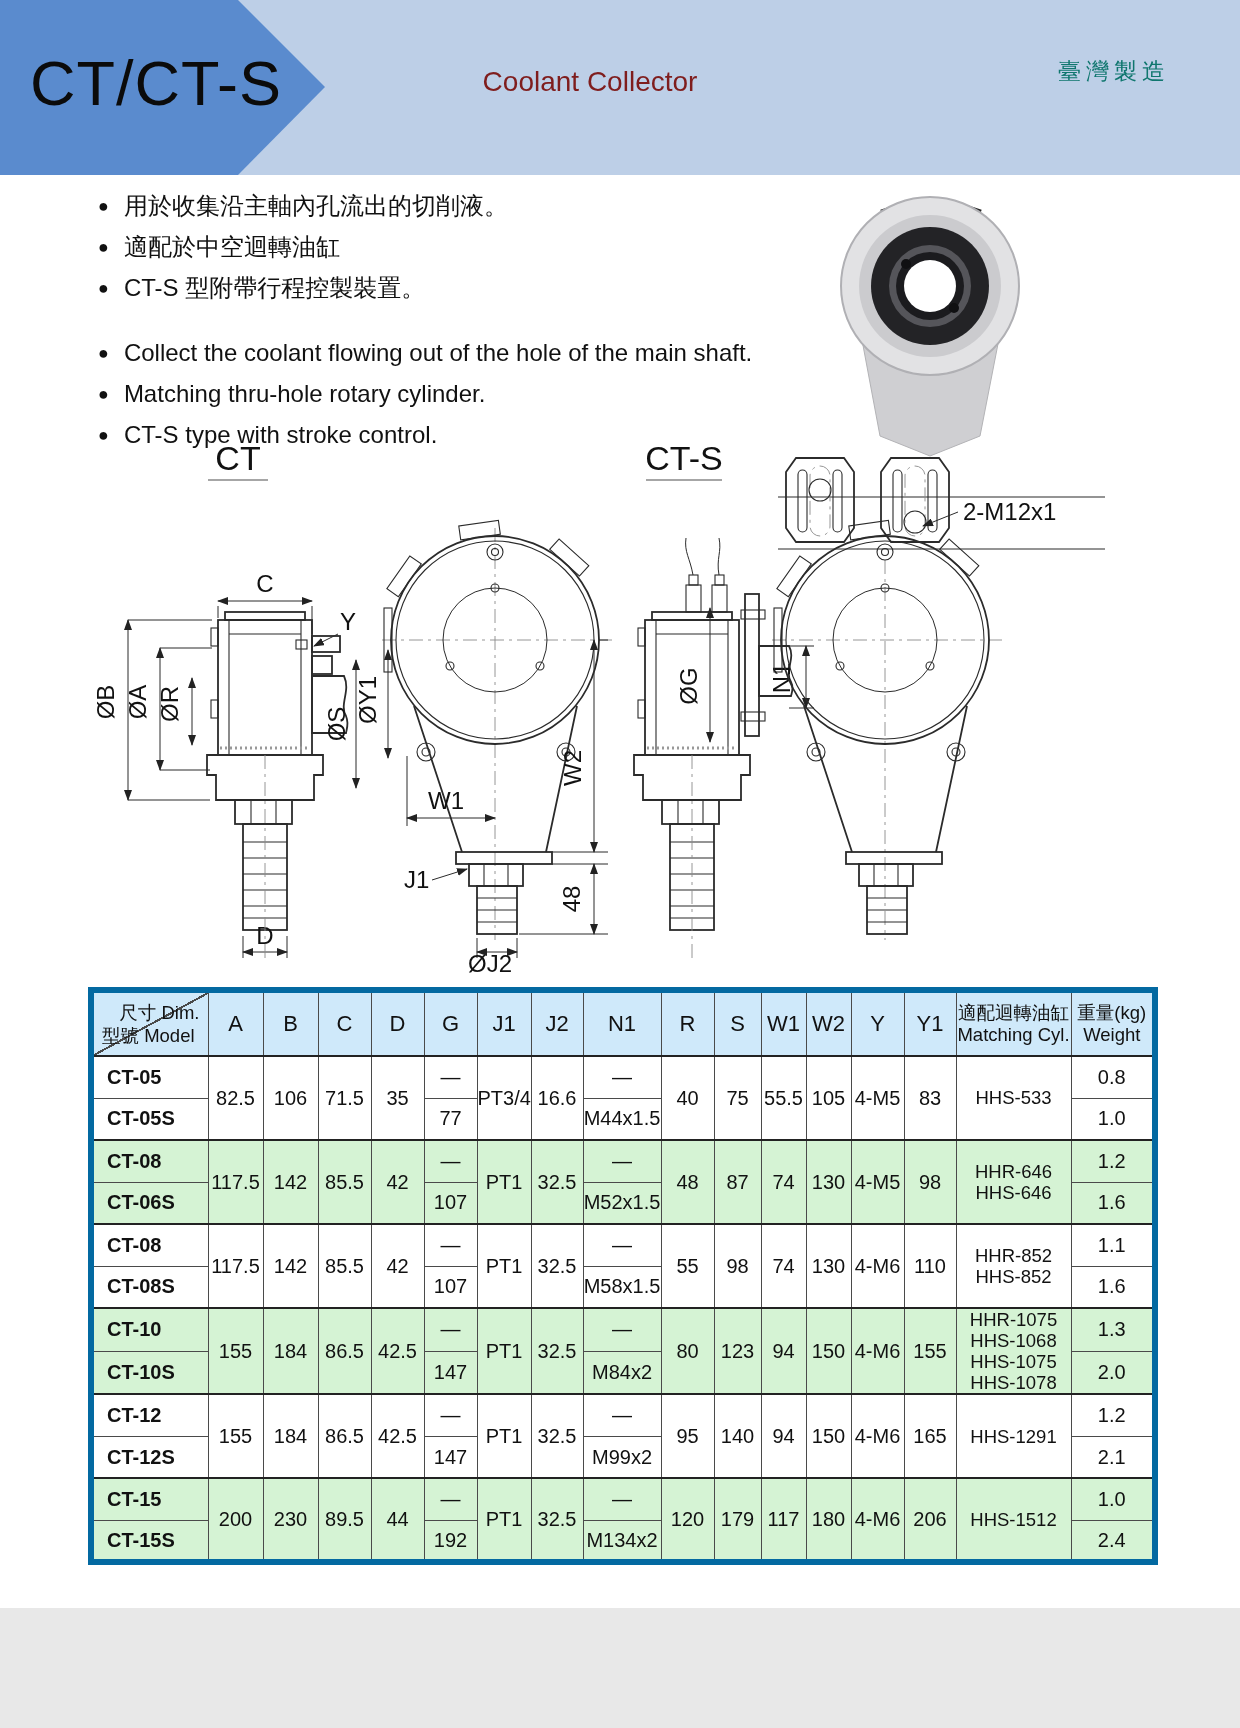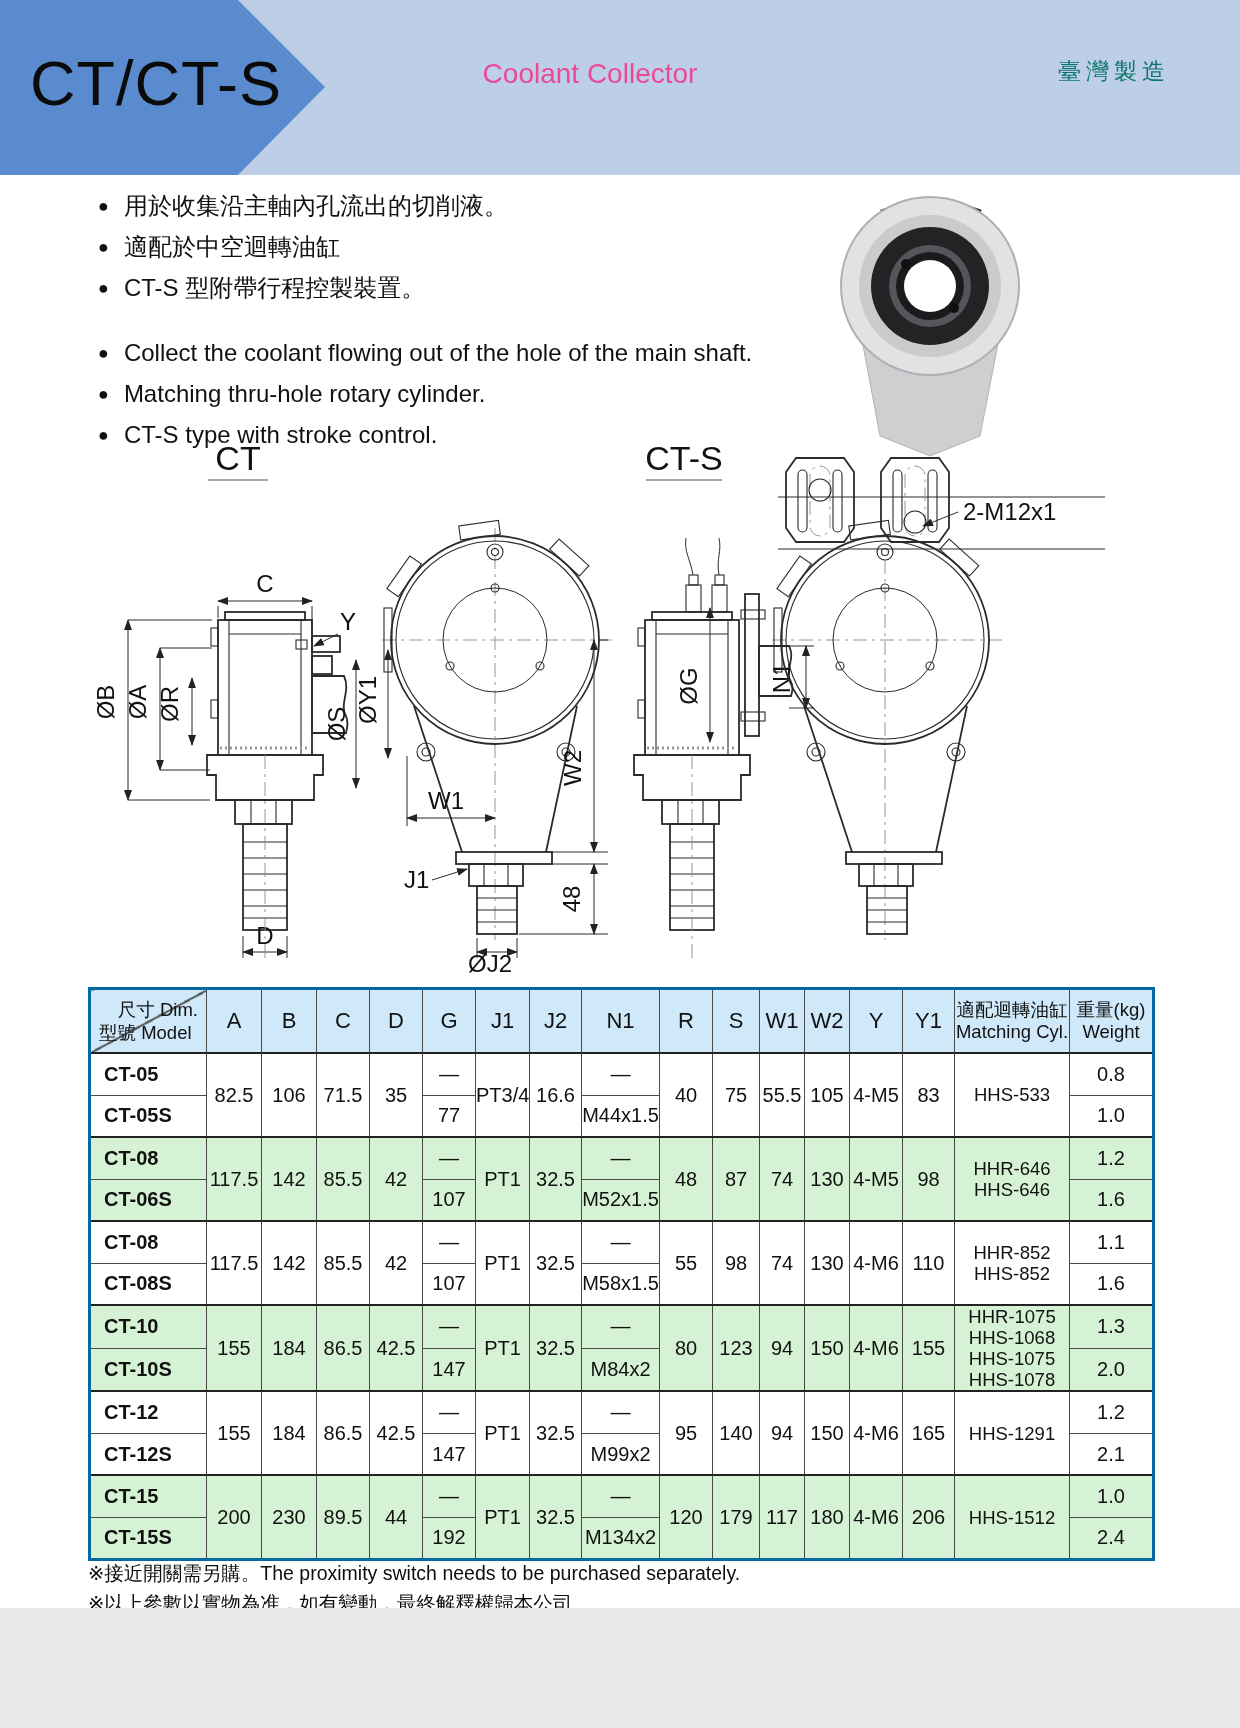--- a/index.html
+++ b/index.html
@@ -6,21 +6,21 @@
   .page{position:relative;width:1240px;height:1608px;background:#ffffff;overflow:hidden;
         font-family:"Liberation Sans","DejaVu Sans",sans-serif;color:#111;}
 
   
   .band{position:absolute;left:0;top:0;width:1240px;height:175px;background:#bdcfe7;}
   .chevron{position:absolute;left:0;top:0;width:330px;height:175px;background:#5a8bce;
            clip-path:polygon(0 0,238px 0,325px 87px,238px 175px,0 175px);}
   .brand{position:absolute;left:30px;top:47px;font-size:63px;letter-spacing:1px;color:#0b0b0b;}
   .titles{position:absolute;left:370px;top:44px;width:440px;text-align:center;}
   .title-zh{font-size:47px;letter-spacing:10px;color:#0b0b0b;}
-  .title-en{font-size:28px;margin-top:14px;color:#ec4899;}
+  .title-en{font-size:28px;margin-top:22px;color:#7f1d1d;}
   .made-in{position:absolute;right:70px;top:28px;font-size:23px;letter-spacing:5px;color:#0f766e;margin-top:28px;}
 
   
   .features{position:absolute;left:98px;top:190px;width:660px;}
   .feat{display:flex;align-items:flex-start;margin-bottom:9px;}
   .feat .dot{font-size:18px;line-height:32px;margin-right:15px;}
   .feat .txt{font-size:24px;line-height:32px;}
   .feat-gap{height:24px;}
 
   
@@ -33,21 +33,21 @@
   .d {fill:none;stroke:#2b2b2b;stroke-width:1;}
   .cl{fill:none;stroke:#8a8a8a;stroke-width:.9;stroke-dasharray:14 5 3 5;}
   .lbl{font-size:24px;fill:#111;font-family:"Liberation Sans","DejaVu Sans",sans-serif;}
   .big{font-size:34px;fill:#111;font-family:"Liberation Sans","DejaVu Sans",sans-serif;}
 
   
   .spec{position:absolute;left:88px;top:987px;border-collapse:collapse;table-layout:fixed;
         width:1064px;}
   .spec td,.spec th{border:1.5px solid #4a4a4a;text-align:center;vertical-align:middle;
         font-size:20px;padding:0;overflow:hidden;}
-  .spec{border:3px solid #0369a1;}
+  .spec{border:6px solid #0369a1;}
   .spec th{background:#cfe9fa;font-weight:normal;height:62px;font-size:22px;}
   .spec th.small{font-size:18.5px;line-height:1.2;white-space:pre-line;}
   .spec tr.r{height:42px;}
   .spec tr.gs td{border-top:2.6px solid #222;}
   .spec td.model{text-align:left;padding-left:13px;font-weight:bold;font-size:20px;}
   .spec tr.g td{background:#d5f3d4;}
   .spec td.match{font-size:18.5px;line-height:1.14;white-space:pre-line;}
   th.diag{position:relative;
      background-image:linear-gradient(to bottom right,transparent calc(50% - 1px),
         #4a4a4a calc(50% - 1px),#4a4a4a calc(50% + 1px),transparent calc(50% + 1px));
@@ -543,22 +543,18 @@
     </tr>
     <tr class="r g">
       <td class="model">CT-15S</td>
       <td>192</td>
       <td>M134x2</td>
       <td>2.4</td>
     </tr>
   </tbody>
     </table>
 
-  <div class="notes">
-    <div>※接近開關需另購。The proximity switch needs to be purchased separately.</div>
-    <div>※以上參數以實物為准，如有變動，最終解釋權歸本公司。</div>
-  </div>
 
   <div class="pagebox">
     <span>13</span>
   </div>
 
 </div>
 
 </body></html>

